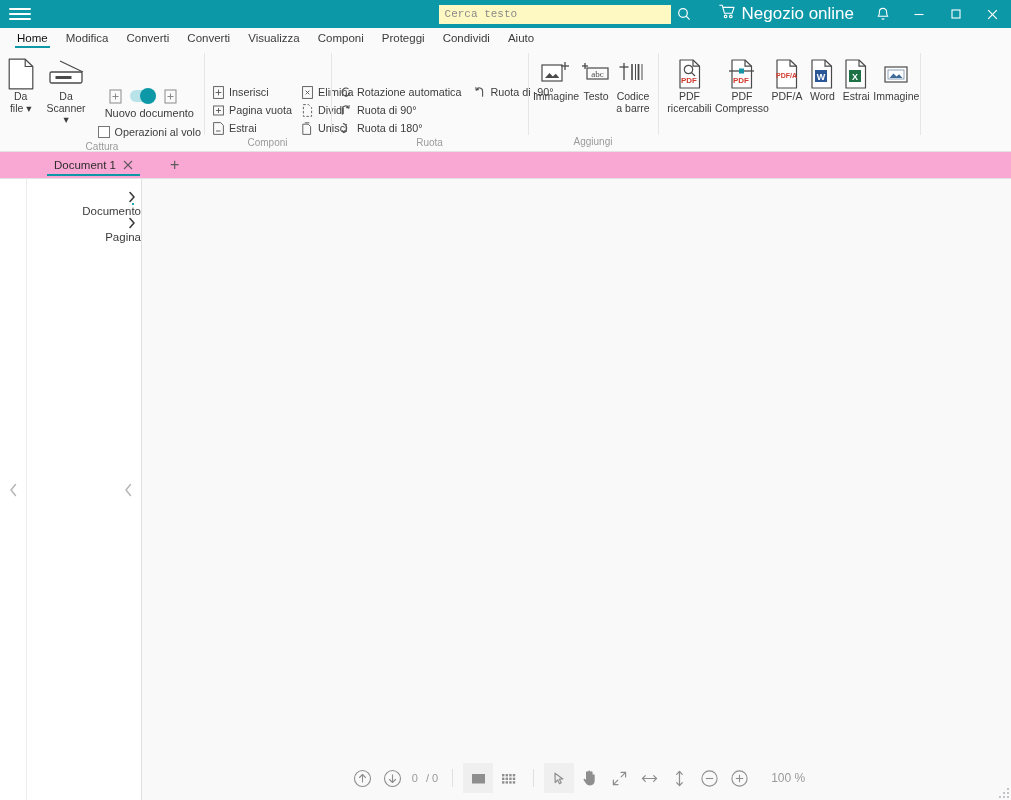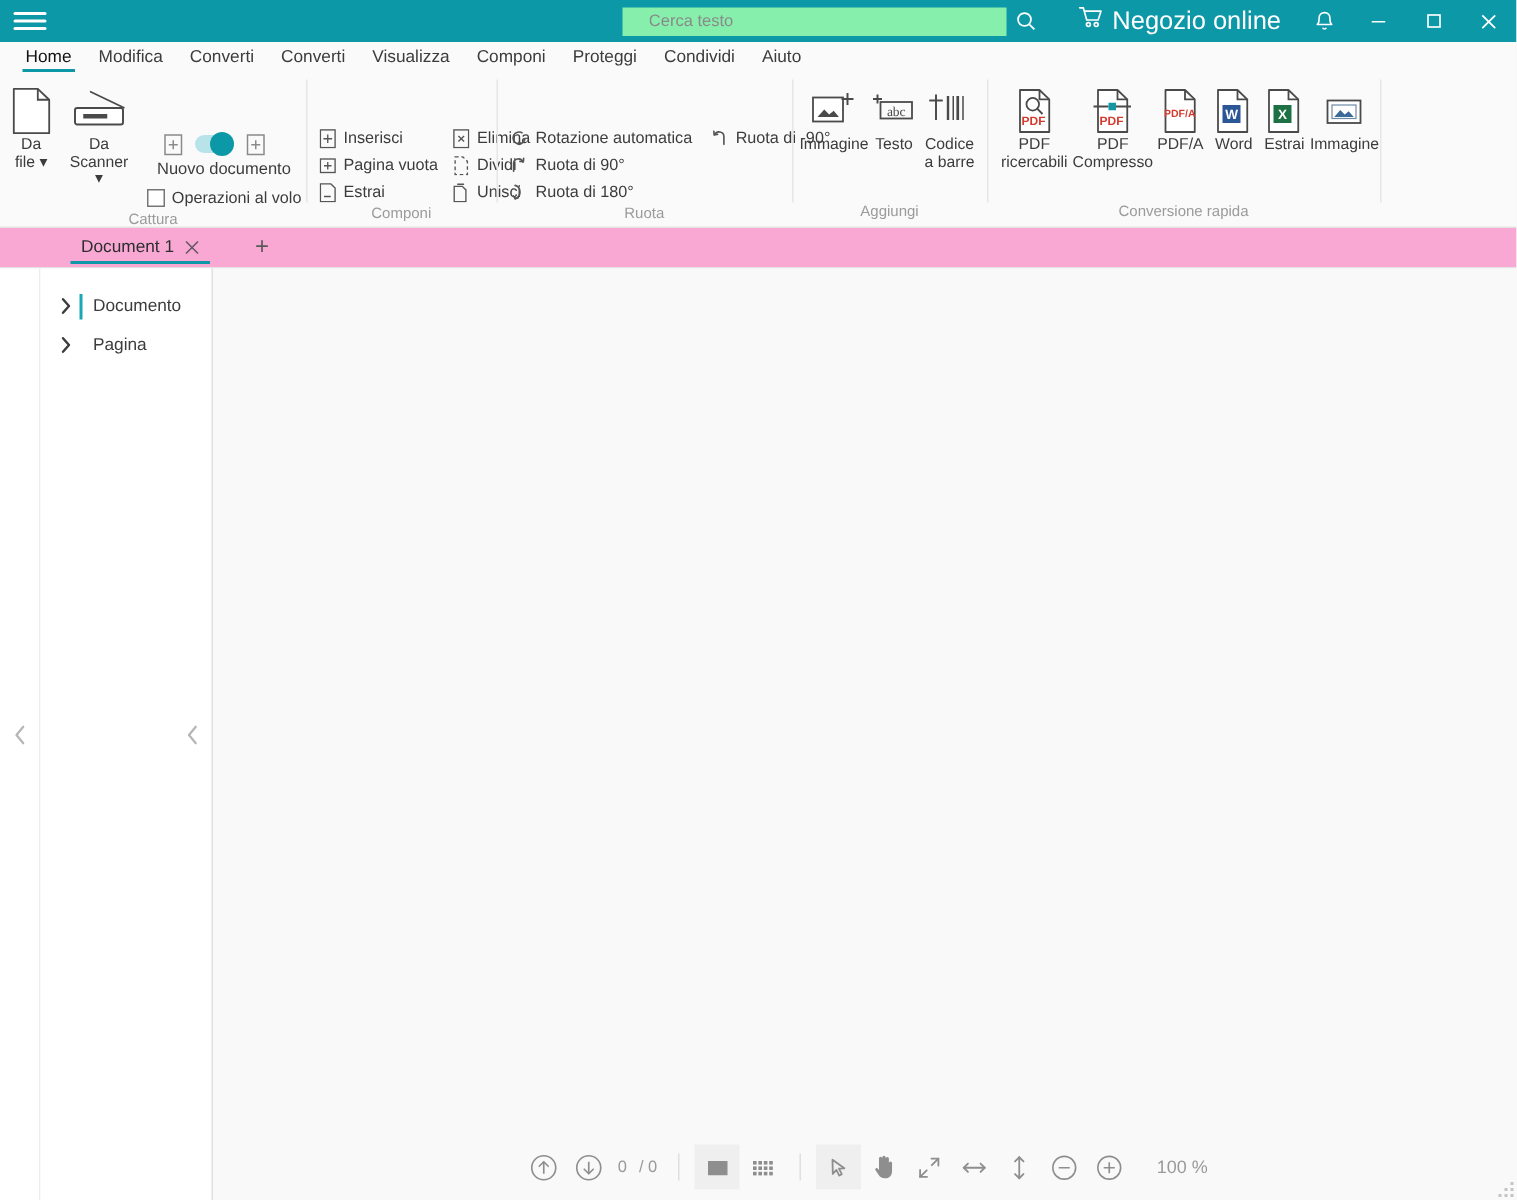--- a/index.html
+++ b/index.html
@@ -15,23 +15,23 @@
   .titlebar{
     height:28px;background:#0d98a8;display:flex;align-items:center;
     flex:0 0 28px;position:relative;
   }
   .hamburger{width:40px;height:28px;display:flex;flex-direction:column;justify-content:center;
     align-items:center;gap:3px;cursor:pointer;}
   .hamburger span{display:block;width:22px;height:2px;background:#ffffff;border-radius:1px;}
   .tb-spacer{flex:1;}
   .searchwrap{display:flex;align-items:center;}
   .searchbox{
-    width:220px;height:17px;background:#86efac;border:none;outline:none;
-    font-family:Liberation Sans, sans-serif;font-size:11px;color:#444;
-    padding:1px 18px;
+    width:220px;height:17px;background:#fef9c3;border:none;outline:none;
+    font-family:Liberation Mono, monospace;font-size:11px;color:#444;
+    padding:1px 6px;
   }
   .searchbox::placeholder{color:#8a8a8a;}
   .search-btn{width:26px;height:28px;display:flex;align-items:center;justify-content:center;cursor:pointer;}
   .shop{display:flex;align-items:flex-start;gap:6px;margin-left:22px;cursor:pointer;color:#fff;font-size:17px;}
   .bell{width:34px;height:28px;display:flex;align-items:center;justify-content:center;cursor:pointer;margin-left:12px;}
   .winbtn{width:37px;height:28px;display:flex;align-items:center;justify-content:center;cursor:pointer;}
   svg{display:block;}
 
   
   .menubar{
@@ -86,21 +86,21 @@
   .tabclose{cursor:pointer;opacity:.85;}
   .newtab{font-size:16px;color:#5a5a5a;cursor:pointer;margin-left:24px;line-height:16px;
     padding:0 6px;font-weight:300;}
 
   
   .main{flex:1;display:flex;position:relative;background:#f8f8f8;border-top:1px solid #e3e3e3;}
   .railcol{width:26px;background:#fff;position:relative;display:flex;align-items:center;justify-content:center;}
   .railcol.first{border-right:1px solid #ececec;}
   .chev{cursor:pointer;}
   .tree{width:114px;background:#fff;border-right:1px solid #e0e0e0;padding-top:12px;position:relative;}
-  .treeitem{display:flex;align-items:center;height:26px;font-size:11.5px;color:#3c3c3c;cursor:pointer;padding-left:8px;}
+  .treeitem{display:flex;align-items:flex-end;height:26px;font-size:11.5px;color:#3c3c3c;cursor:pointer;padding-left:8px;flex-direction:column;}
   .tw{width:18px;display:flex;align-items:center;justify-content:center;}
   .accent{width:2px;height:17px;background:#17a8b5;margin-right:7px;}
   .accent.blank{background:transparent;}
   .canvas{flex:1;background:#f9f9f9;position:relative;}
 
   
   .bottombar{
     position:absolute;left:0;right:0;bottom:0;height:44px;
     display:flex;align-items:center;justify-content:center;
   }
@@ -460,21 +460,20 @@
           <span class="ic">
             <svg width="32" height="32" viewBox="0 0 32 32">
                 <rect x="5" y="9" width="22" height="15" fill="#fff" stroke="#4a4a4a" stroke-width="1.2"></rect>
                 <rect x="8" y="12" width="16" height="9" fill="#fff" stroke="#6e8ba5" stroke-width=".8"></rect>
                 <path d="M9.5 20l4-4.6 3 3 2.6-2.2 3.4 3.8z" fill="#3d6b99"></path>
               </svg>
           </span>
           <span>Immagine</span>
         </div>
       </div>
-      <div class="caption">Conversione rapida</div>
     </div>
 
     <div class="grp" style="flex:1"></div>
   </div>
 
   <div class="tabstrip">
     <div class="doctab">
       <span>Document 1</span>
       <span class="tabclose">
         <svg width="10" height="10" viewBox="0 0 10 10">

